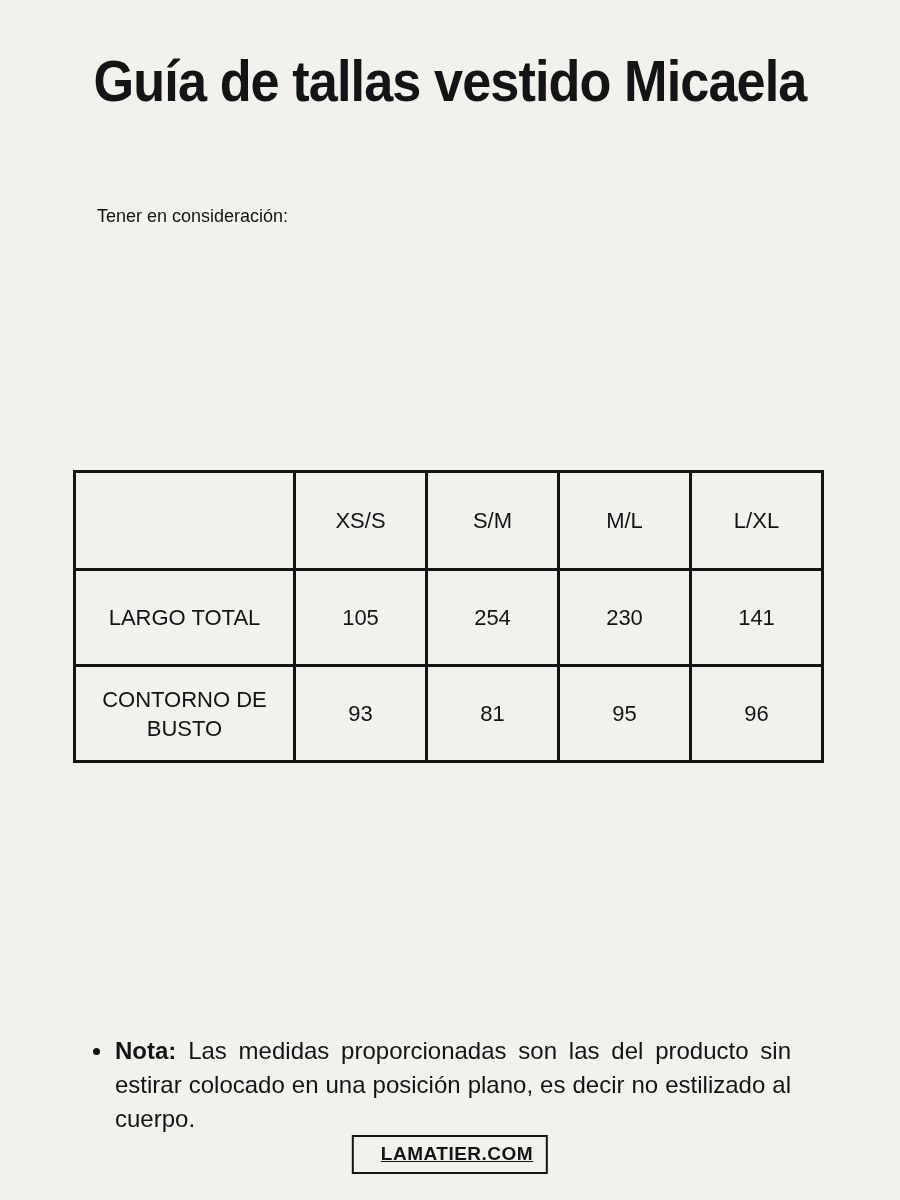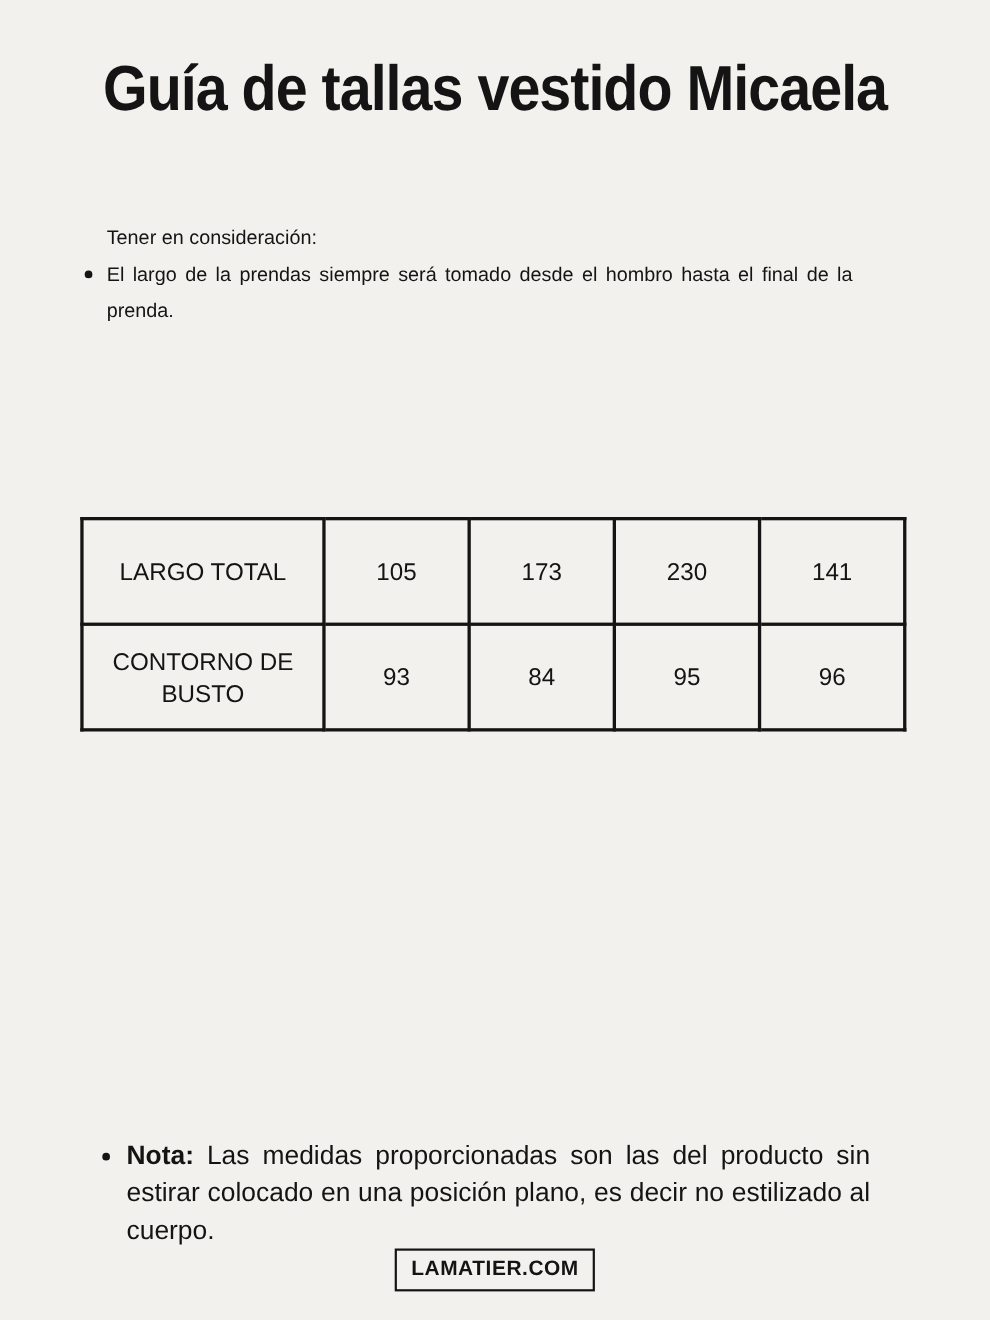--- a/index.html
+++ b/index.html
@@ -114,63 +114,70 @@
   }
   .note .bold { font-weight: 700; }
 
   
   .footer-box {
     position: absolute;
     top: 1135px;
     left: 50%;
     transform: translateX(-50%);
     border: 2px solid #141414;
-    padding: 6px 13px 7px 13px;
+    padding: 6px 13px 7px 27px;
     background: transparent;
+    text-decoration: underline;
   }
   .footer-box .brand {
     font-size: 19px;
     font-weight: 700;
     letter-spacing: 0.5px;
     white-space: nowrap;
   }
 </style>
 </head>
 <body>
 
 <h1 class="title"><span class="squeeze">Guía de tallas vestido Micaela</span></h1>
 
 <section class="considerations">
   <p class="considerations-heading">Tener en consideración:</p>
   <ul>
-    <li>El largo de la prendas siempre será tomado desde el hombro hasta el final de la prenda.</li>
   </ul>
 </section>
 
 <div class="size-table-wrap">
   <table class="size-table">
     <colgroup>
       <col class="label-col">
       <col class="size-col">
       <col class="size-col">
       <col class="size-col">
       <col class="size-col">
     </colgroup>
     <tbody>
+      <tr class="header-row">
+        <td></td>
+        <td>XS/S</td>
+        <td>S/M</td>
+        <td>M/L</td>
+        <td>L/XL</td>
+      </tr>
       <tr class="data-row">
         <td>LARGO TOTAL</td>
         <td>105</td>
-        <td>173</td>
+        <td>254</td>
         <td>230</td>
         <td>141</td>
       </tr>
       <tr class="data-row">
         <td>CONTORNO DE BUSTO</td>
         <td>93</td>
-        <td>84</td>
+        <td>81</td>
         <td>95</td>
         <td>96</td>
       </tr>
     </tbody>
   </table>
 </div>
 
 <p class="note"><span class="bold">Nota:</span> <span>Las medidas proporcionadas son las del producto sin estirar colocado en una posición plano, es decir no estilizado al cuerpo.</span></p>
 
 <div class="footer-box">

